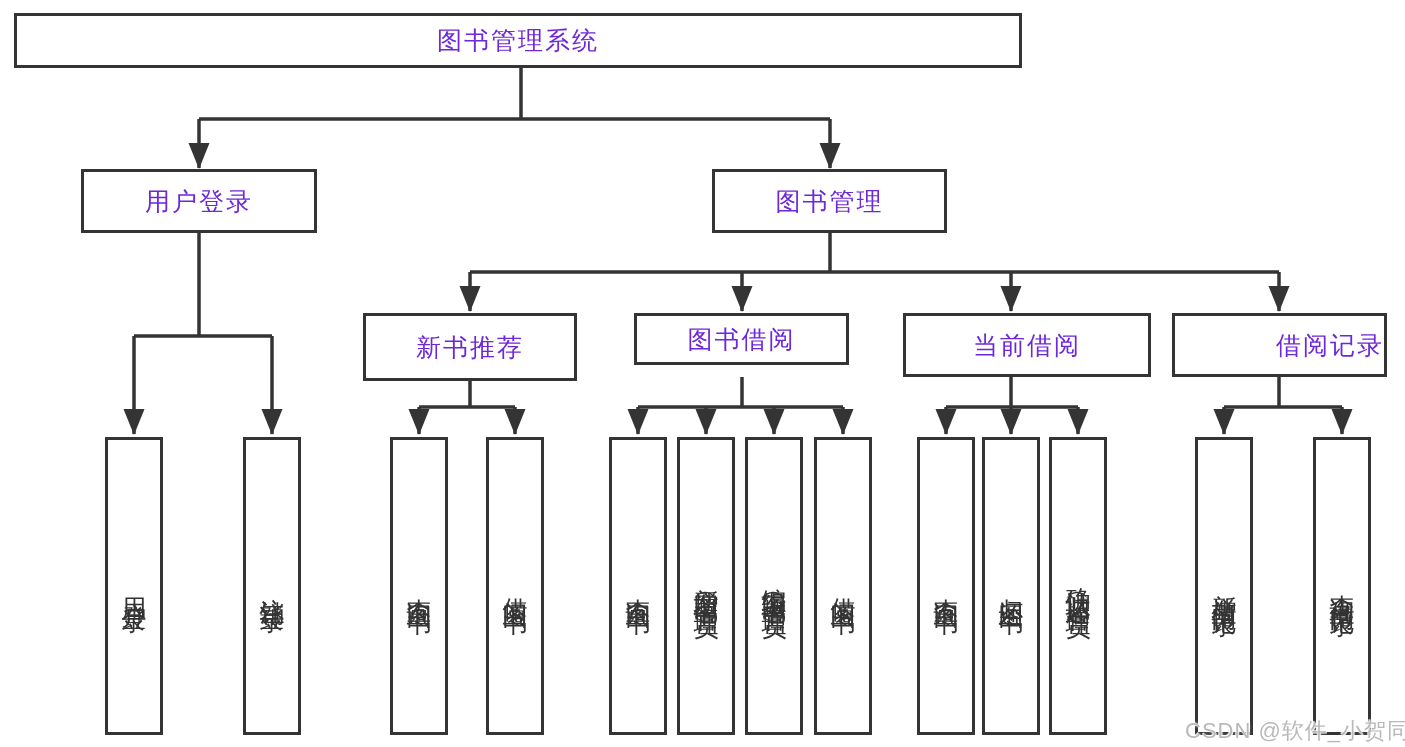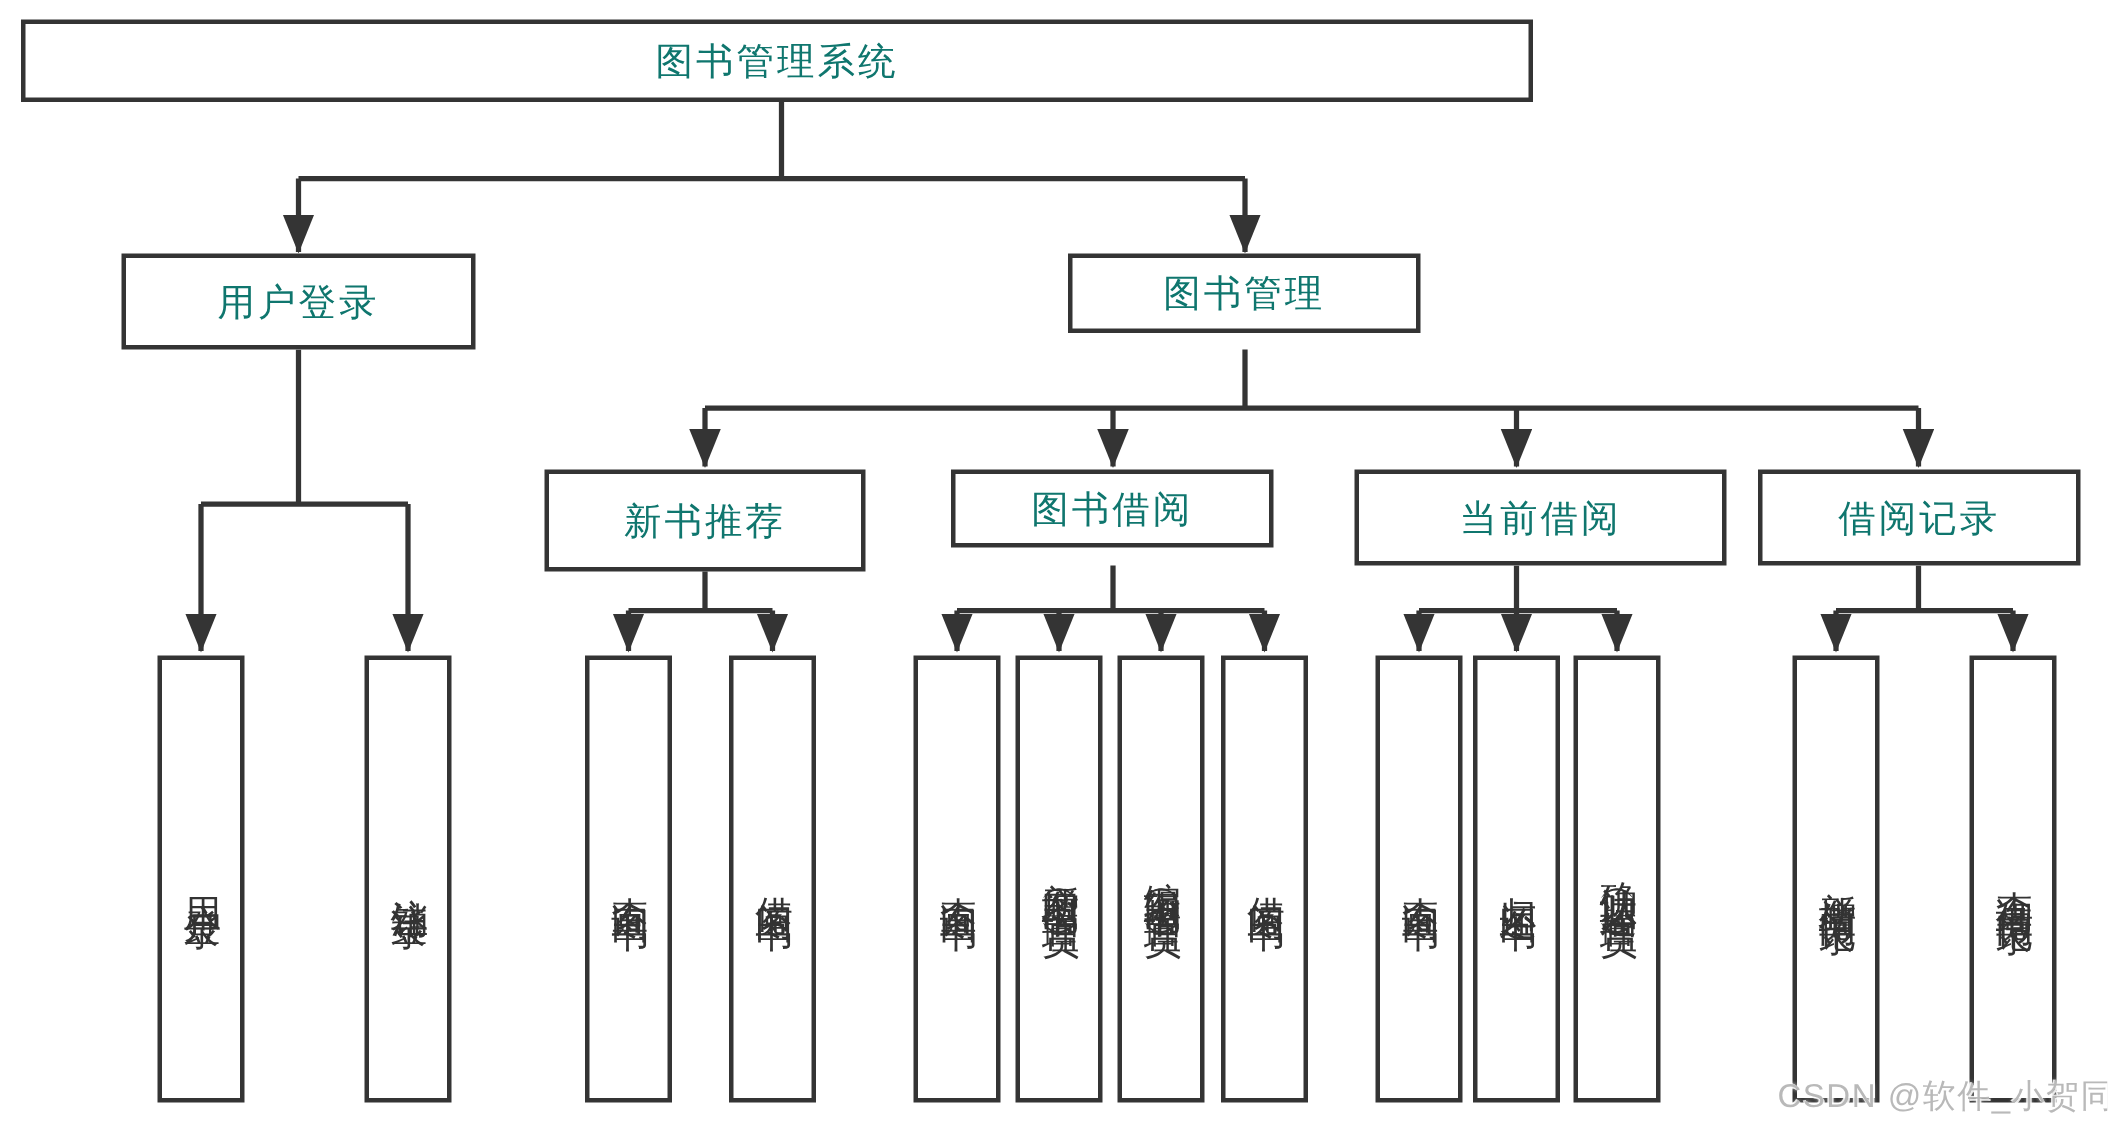--- a/index.html
+++ b/index.html
@@ -19,39 +19,39 @@
     background: #ffffff;
     display: flex;
     align-items: center;
     justify-content: center;
     color: #333333;
   }
   .node .hlabel {
     font-size: 25px;
     letter-spacing: 2px;
     white-space: nowrap;
-    color: #0f766e;
+    color: #6d28d9;
   }
   .leaf .vlabel {
     writing-mode: vertical-rl;
     text-orientation: mixed;
     font-size: 25px;
     letter-spacing: 4px;
     line-height: 1;
     color: #333333;
     max-height: 286px;
   }
   
   .n-root           { left: 14px;  top: 13px;  width: 1008px; height: 55px; }
   .n-user-login     { left: 81px;  top: 169px; width: 236px;  height: 64px; }
-  .n-book-mgmt      { left: 712px; top: 169px; width: 235px;  height: 53px; }
+  .n-book-mgmt      { left: 712px; top: 169px; width: 235px;  height: 64px; }
   .n-new-book       { left: 363px; top: 313px; width: 214px;  height: 68px; }
   .n-book-borrow    { left: 634px; top: 313px; width: 215px;  height: 52px; }
   .n-current-borrow { left: 903px; top: 313px; width: 248px;  height: 64px; }
-  .n-borrow-record  { left: 1172px;top: 313px; width: 215px;  height: 64px; }
+  .n-borrow-record  { left: 1172px;top: 313px; width: 215px;  height: 64px; justify-content: flex-end; }
   .leaf { top: 437px; width: 58px; height: 298px; }
   .lf-1  { left: 105px; }
   .lf-2  { left: 243px; }
   .lf-3  { left: 390px; }
   .lf-4  { left: 486px; }
   .lf-5  { left: 609px; }
   .lf-6  { left: 677px; }
   .lf-7  { left: 745px; }
   .lf-8  { left: 814px; }
   .lf-9  { left: 917px; }

